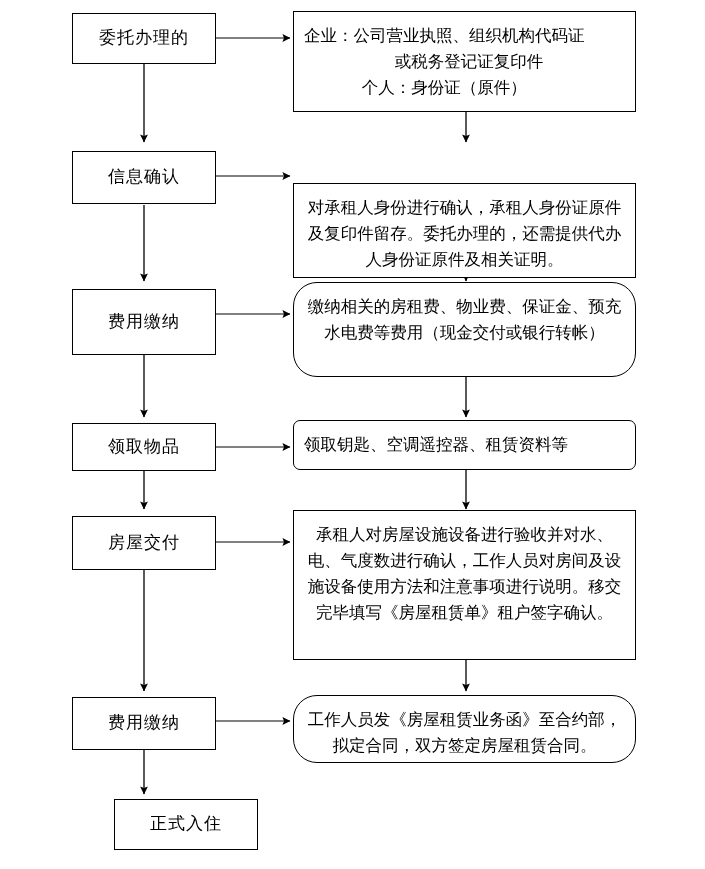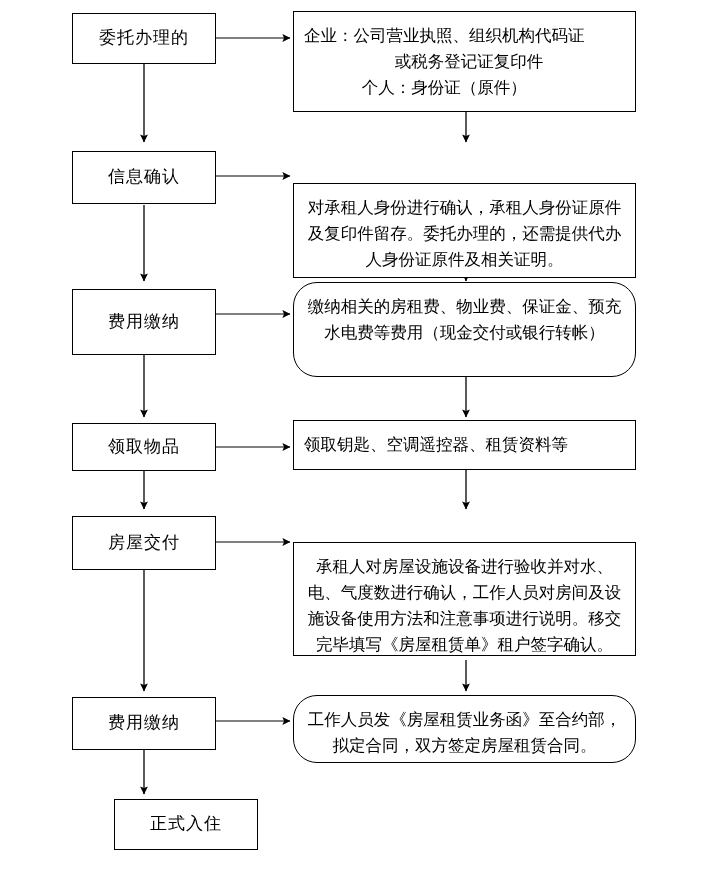--- a/index.html
+++ b/index.html
@@ -157,25 +157,25 @@
   </div>
 
   <div class="node detail" style="left:293px; top:151px; width:343px; height:95px;margin-top:32px;">
     <span>对承租人身份进行确认，承租人身份证原件及复印件留存。委托办理的，还需提供代办人身份证原件及相关证明。</span>
   </div>
 
   <div class="node detail" style="left:293px; top:282px; width:343px; height:95px;border-radius:24px;">
     <span>缴纳相关的房租费、物业费、保证金、预充水电费等费用（现金交付或银行转帐）</span>
   </div>
 
-  <div class="node detail" style="left:293px; top:420px; width:343px; height:50px;">
+  <div class="node detail" style="left:293px; top:420px; width:343px; height:50px;border-radius:7px;">
     <span>领取钥匙、空调遥控器、租赁资料等</span>
   </div>
 
-  <div class="node detail" style="left:293px; top:510px; width:343px; height:114px;margin-top:32px;">
+  <div class="node detail" style="left:293px; top:510px; width:343px; height:150px;">
     <span>承租人对房屋设施设备进行验收并对水、电、气度数进行确认，工作人员对房间及设施设备使用方法和注意事项进行说明。移交完毕填写《房屋租赁单》租户签字确认。</span>
   </div>
 
   <div class="node detail" style="left:293px; top:695px; width:343px; height:68px;border-radius:24px;">
     <span>工作人员发《房屋租赁业务函》至合约部，拟定合同，双方签定房屋租赁合同。</span>
   </div>
 
 </div>
 
 </body></html>

